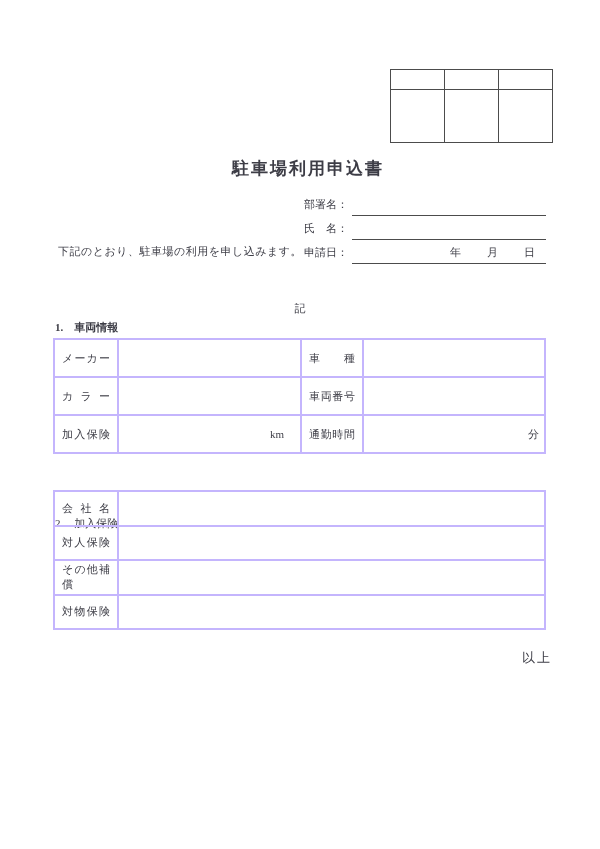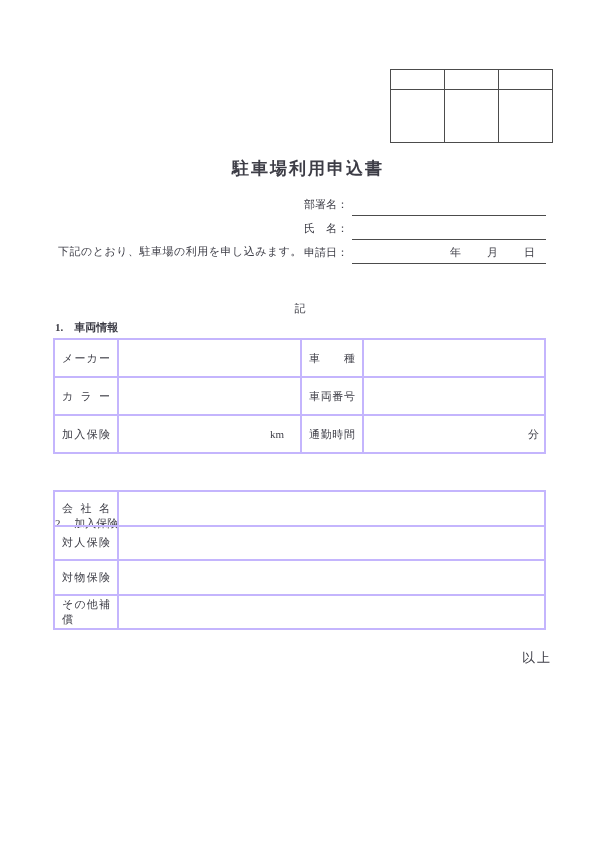--- a/index.html
+++ b/index.html
@@ -188,25 +188,25 @@
     <tbody>
         <tr>
       <td class="label-cell">会社名</td>
       <td class="value-cell"></td>
     </tr>
     <tr>
       <td class="label-cell">対人保険</td>
       <td class="value-cell"></td>
     </tr>
     <tr>
+      <td class="label-cell">その他補償</td>
+      <td class="value-cell"></td>
+    </tr>
+    <tr>
       <td class="label-cell">対物保険</td>
-      <td class="value-cell"></td>
-    </tr>
-    <tr>
-      <td class="label-cell">その他補償</td>
       <td class="value-cell"></td>
     </tr>
   </tbody>
     </table>
 
   <div class="closing">以上</div>
 
 </div>
 
 </body></html>

